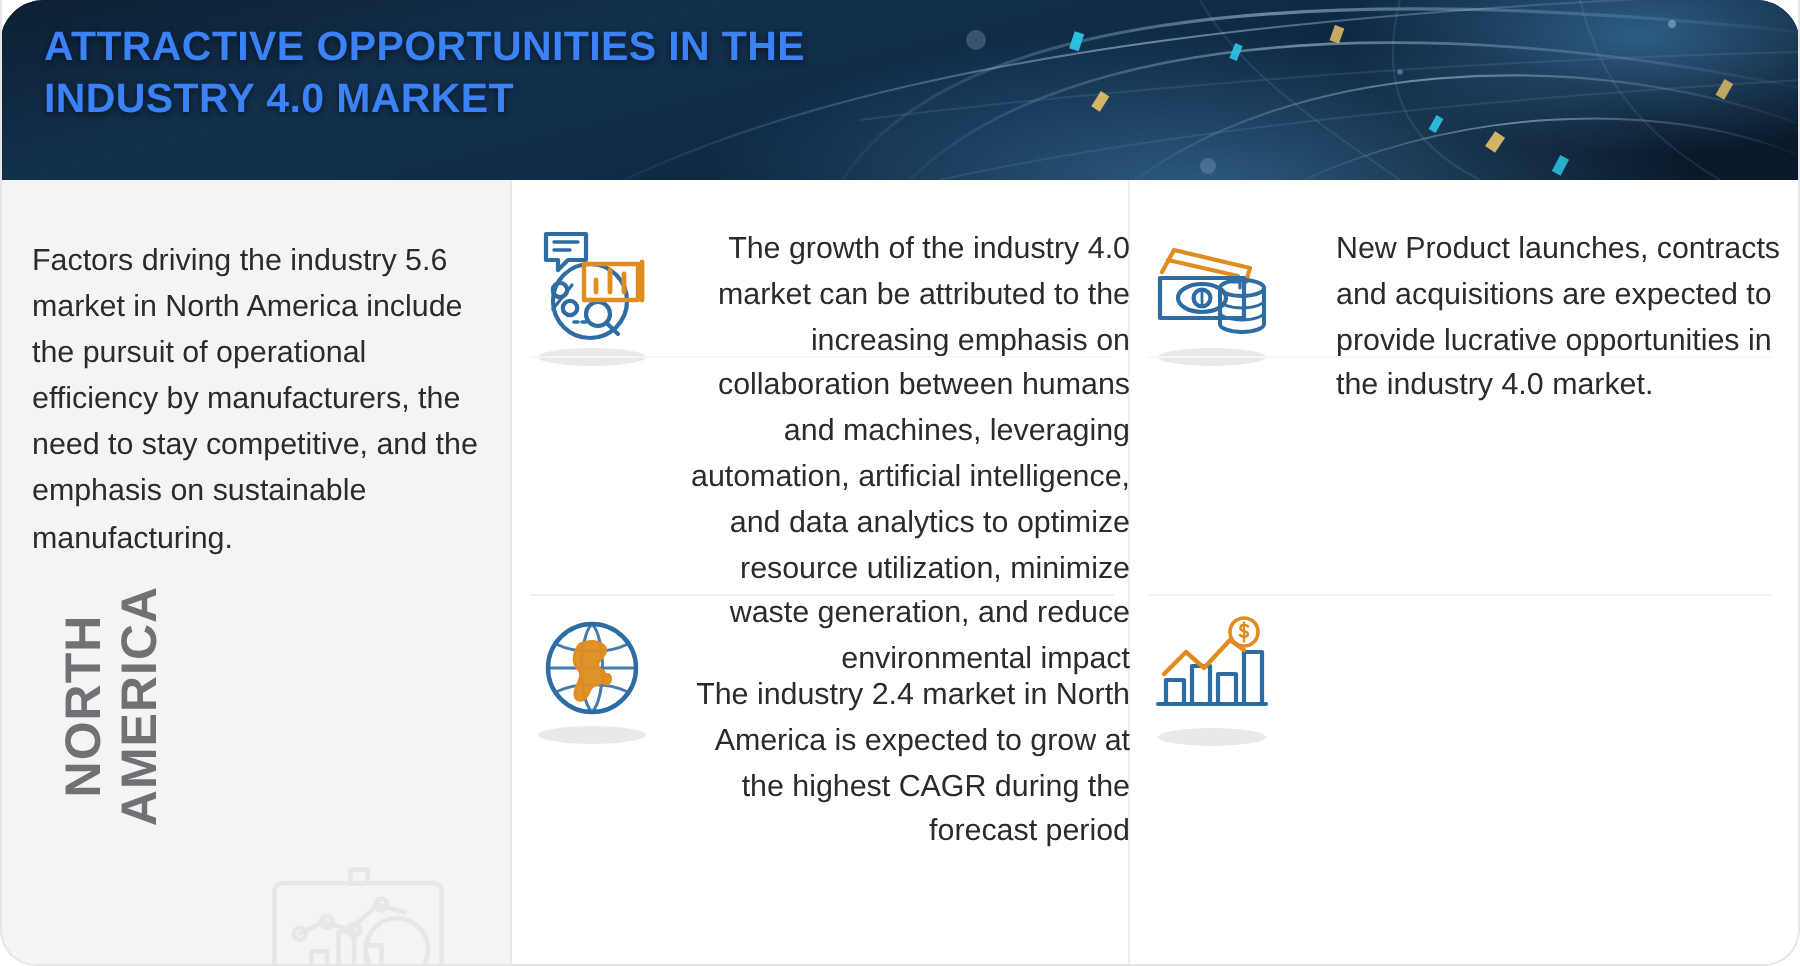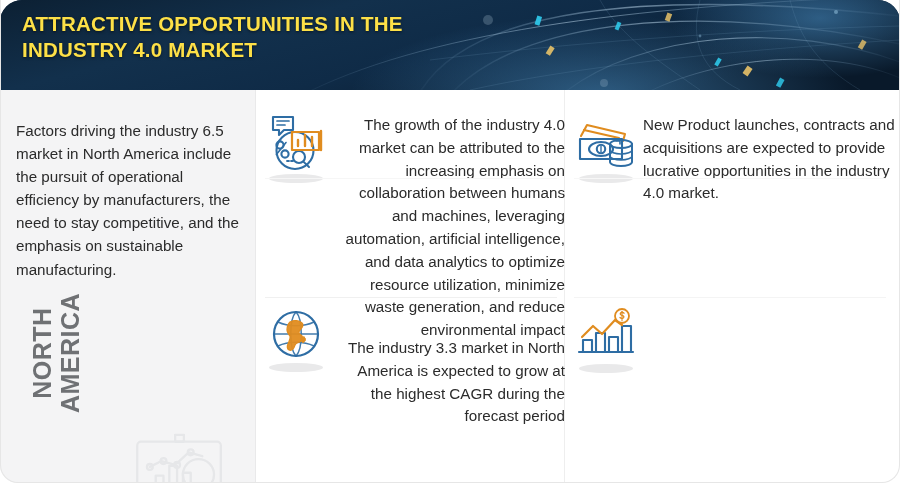--- a/index.html
+++ b/index.html
@@ -48,21 +48,21 @@
   }
   .header-bg {
     position: absolute;
     inset: 0;
   }
   .header-title {
     position: absolute;
     left: 22px;
     top: 11px;
     width: 420px;
-    color: #fde047;
+    color: #3b82f6;
     font-size: 20.5px;
     font-weight: bold;
     letter-spacing: 0.2px;
     line-height: 1.28;
     text-transform: uppercase;
     text-shadow: 0 1px 3px rgba(0,0,0,0.55);
     z-index: 6;
   }
 
   
@@ -147,21 +147,21 @@
     color: #2b2b2b;
   }
 
   
   .cell-m1 { left: 8px;  top: 24px;  width: 300px; }
   .cell-m1 .cell-text { width: 242px; }
   .cell-m2 { left: 8px;  top: 213px; width: 300px; }
   .cell-m2 .cell-text { width: 240px; padding-top: 34px; }
 
   
-  .cell-r1 { left: 9px;  top: 24px;  width: 325px; }
+  .cell-r1 { left: 9px;  top: 24px;  width: 325px; gap: 25px; }
   .cell-r1 .cell-text { width: 254px; }
   .cell-r2 { left: 9px;  top: 214px; width: 325px; }
   .cell-r2 .cell-text { width: 258px; padding-top: 9px; }
 
   .divider-mid {
     position: absolute;
     left: 265px;
     top: 297px;
     width: 292px;
     height: 1px;
@@ -249,21 +249,21 @@
         <circle cx="488" cy="20" r="5" fill="#cfe3f2" opacity="0.22"></circle>
         <circle cx="604" cy="83" r="4" fill="#cfe3f2" opacity="0.2"></circle>
         <circle cx="836" cy="12" r="2" fill="#9ecbe8" opacity="0.5"></circle>
         <circle cx="700" cy="36" r="1.4" fill="#9ecbe8" opacity="0.4"></circle>
       </g>
     </svg>
     <div class="header-title">ATTRACTIVE OPPORTUNITIES IN THE INDUSTRY 4.0 MARKET</div>
   </div>
 
   <div class="left-panel">
-    <div class="left-paragraph">Factors driving the industry 6.5 market in North America include the pursuit of operational efficiency by manufacturers, the need to stay competitive, and the emphasis on sustainable manufacturing.</div>
+    <div class="left-paragraph">Factors driving the industry 5.6 market in North America include the pursuit of operational efficiency by manufacturers, the need to stay competitive, and the emphasis on sustainable manufacturing.</div>
     <div class="region-label">NORTH
 AMERICA</div>
     <svg class="watermark-icon" viewBox="0 0 110 108" fill="none" stroke="#e4e5e7" stroke-width="2.4" stroke-linecap="round" stroke-linejoin="round">
       <rect x="11" y="14" width="86" height="58" rx="4"></rect>
       <path d="M50 7h9v7h-9z"></path>
       <path d="M6 72h96"></path>
       <path d="M54 72v12"></path>
       <path d="M54 84 L38 103"></path>
       <path d="M54 84 L70 103"></path>
       <path d="M30 58v-9h8v9z"></path>
@@ -321,21 +321,21 @@
             <path d="M31 9c7 7 7 37 0 44"></path>
             <path d="M9.5 31h43"></path>
             <path d="M13 19c10 5 26 5 36 0"></path>
             <path d="M13 43c10-5 26-5 36 0"></path>
           </g>
           <path d="M25 19c4-2 9-2 12 1 2 2 0 5-2 7-2 2-1 4 1 5 2 1 2 4 0 6-2 2-5 1-6 4-1 3-3 6-6 5-2-1-2-4-1-6 1-3 3-5 2-8-1-2-3-3-3-6 0-3 1-6 3-8z" fill="#e08c1f" fill-opacity="0.95" stroke="#e08c1f" stroke-width="1.3"></path>
           <path d="M39 34c2 1 2 4 0 5-1 1-3 0-3-2s1-3 3-3z" fill="#e08c1f" stroke="#e08c1f" stroke-width="1"></path>
         </svg>
         <div class="icon-shadow"></div>
       </div>
-      <div class="cell-text">The industry 3.3 market in North America is expected to grow at the highest CAGR during the forecast period</div>
+      <div class="cell-text">The industry 2.4 market in North America is expected to grow at the highest CAGR during the forecast period</div>
     </div>
 
   </div>
 
   <div class="col col-right">
 
     <div class="cell cell-r1">
       <div class="cell-icon">
         <svg viewBox="0 0 62 62" fill="none" stroke-linecap="round" stroke-linejoin="round">
           <g stroke="#e08c1f" stroke-width="2.1">

